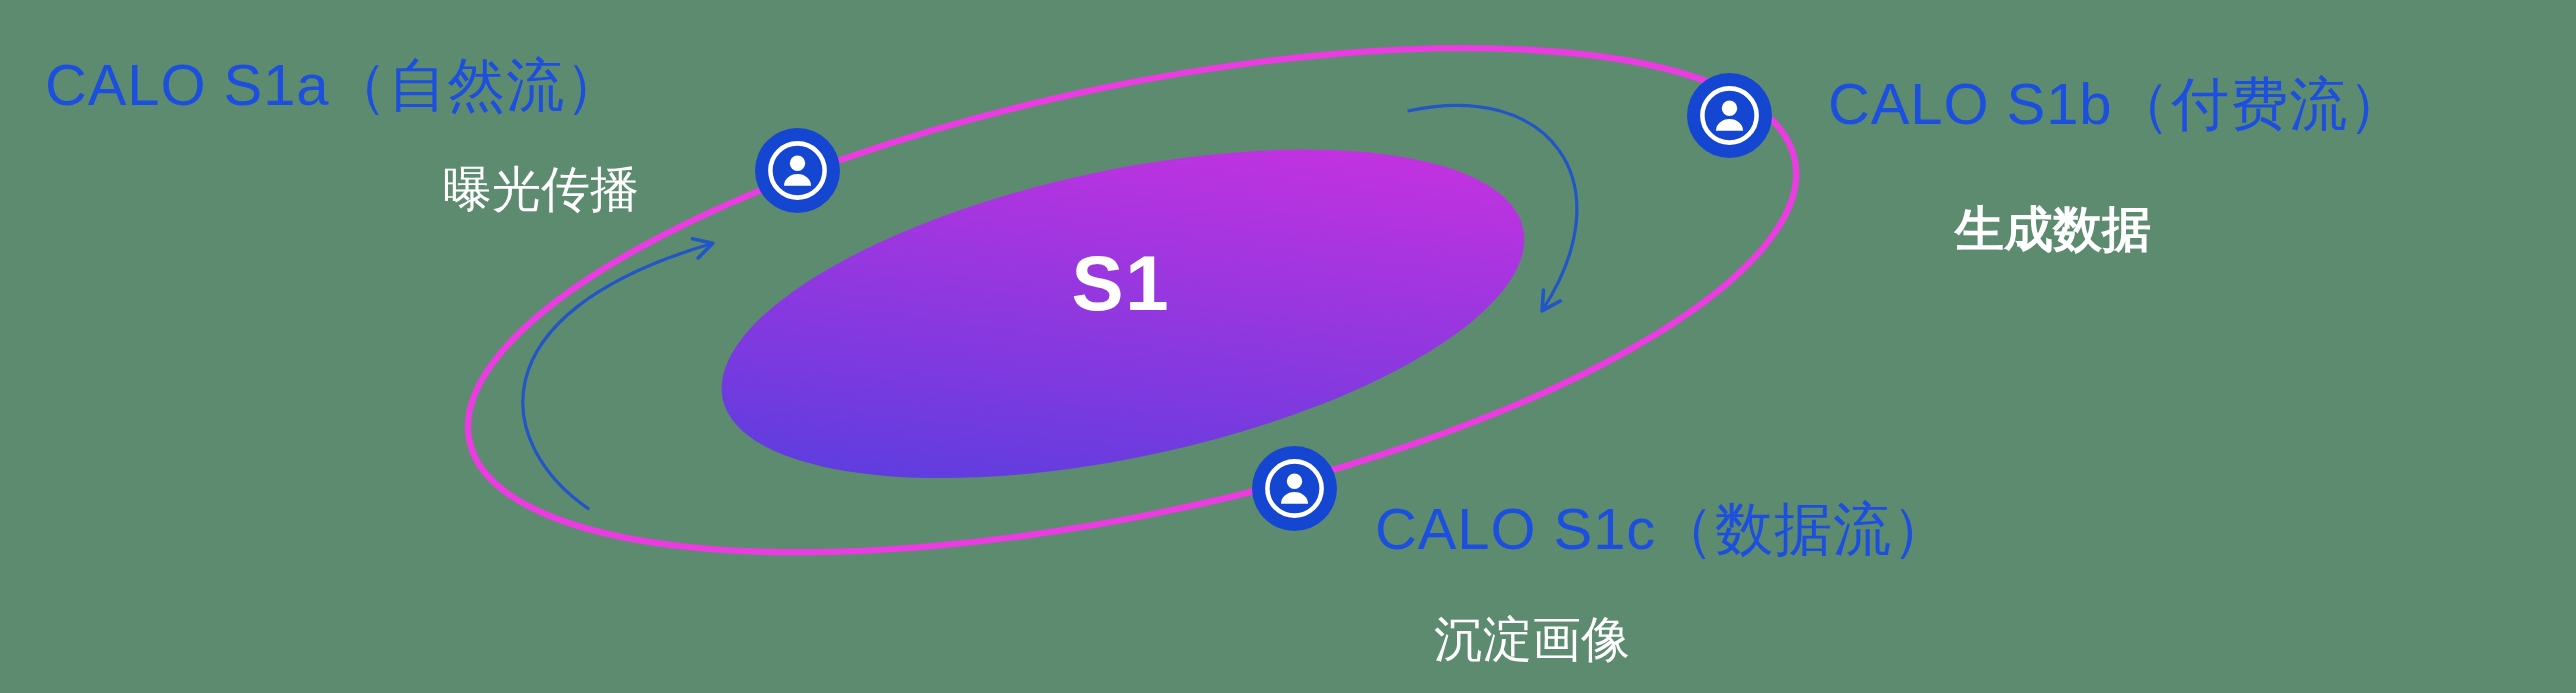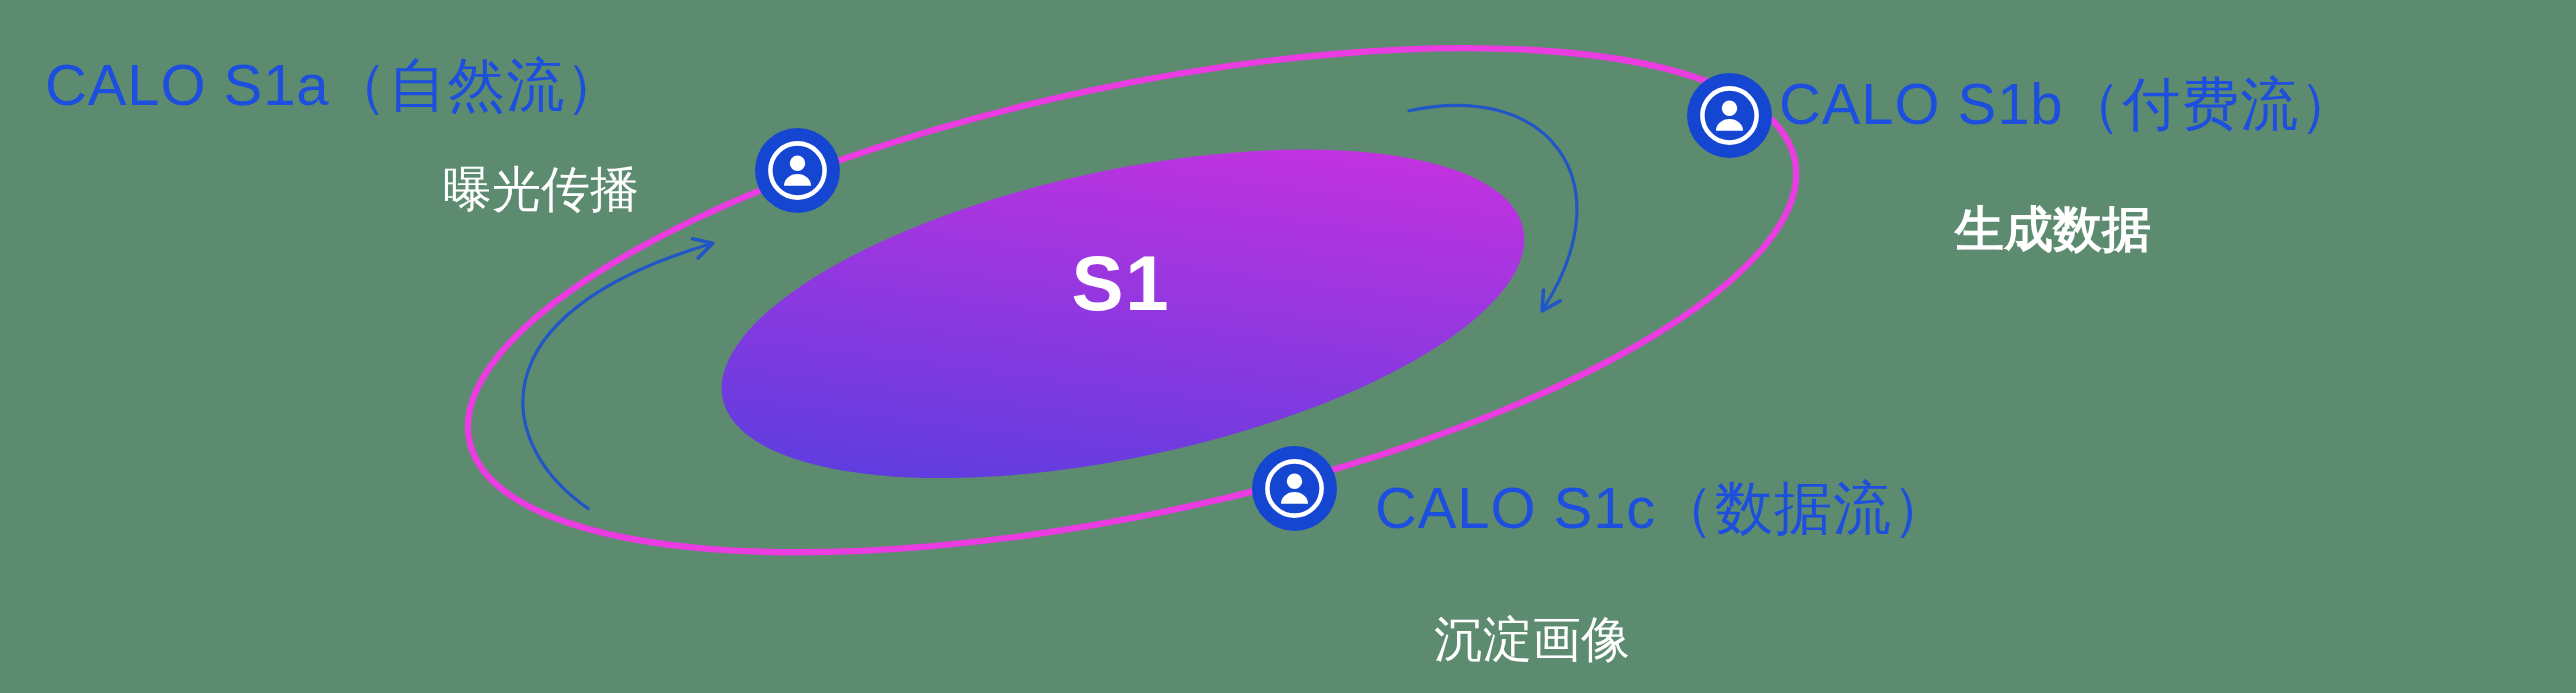--- a/index.html
+++ b/index.html
@@ -128,20 +128,20 @@
       <circle cx="47" cy="47" r="47" fill="#1546d2"></circle>
       <circle cx="47" cy="47" r="30" fill="none" stroke="#ffffff" stroke-width="5"></circle>
       <circle cx="47" cy="39" r="8.5" fill="#ffffff"></circle>
       <path d="M32 64 a15 13 0 0 1 30 0 z" fill="#ffffff"></path>
     </svg>
   </div>
 
   <div class="label-title" style="left:45px; top:56px;">CALO S1a（自然流）</div>
   <div class="label-sub" style="left:443px; top:165px;">曝光传播</div>
 
-  <div class="label-title" style="left:1779px; top:75px;">CALO S1b（付费流）</div>
+  <div class="label-title" style="left:1828px; top:75px;">CALO S1b（付费流）</div>
   <div class="label-sub" style="left:1955px; top:205px;font-weight:bold;">生成数据</div>
 
-  <div class="label-title" style="left:1375px; top:479px;text-align:right;">CALO S1c（数据流）</div>
+  <div class="label-title" style="left:1375px; top:500px;text-align:right;">CALO S1c（数据流）</div>
   <div class="label-sub" style="left:1434px; top:596px;margin-top:19px;">沉淀画像</div>
 
 </div>
 
 
 </body></html>

